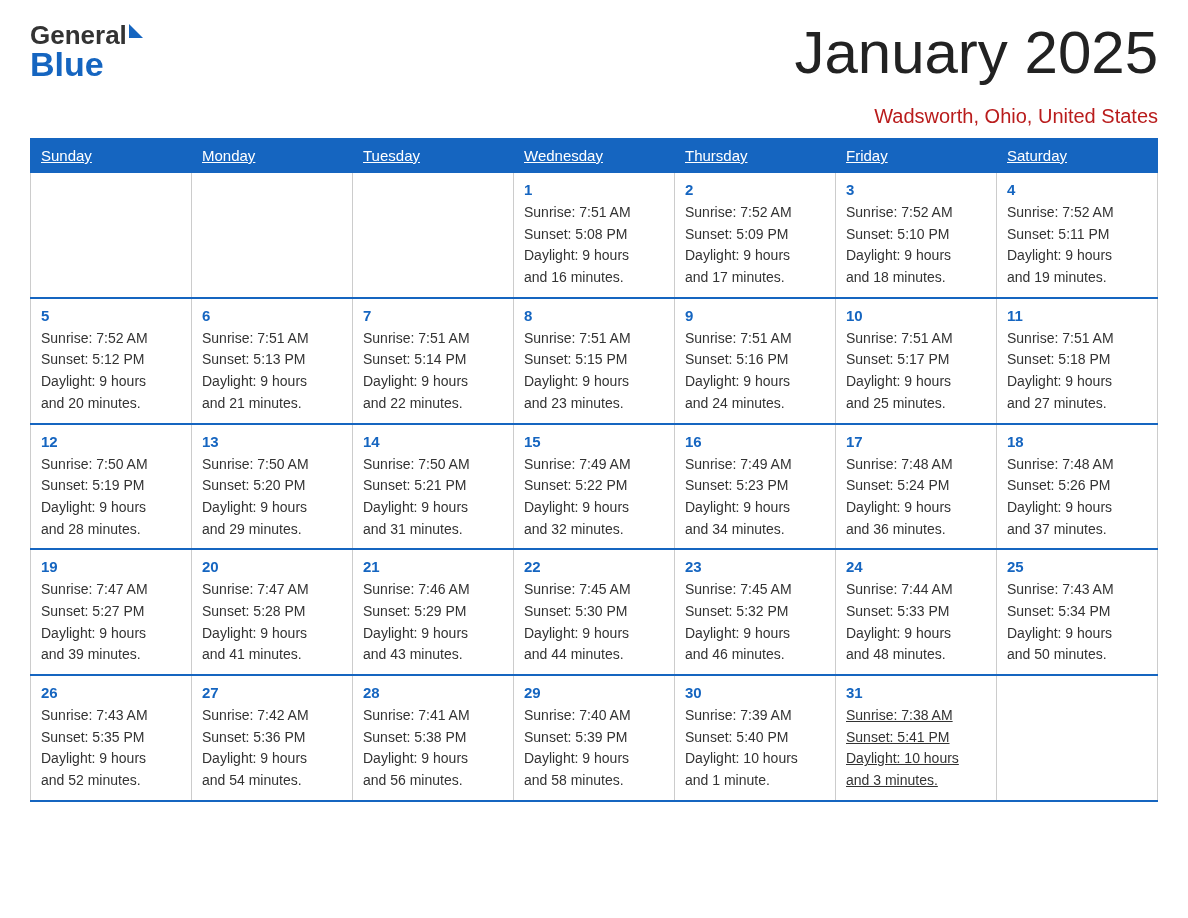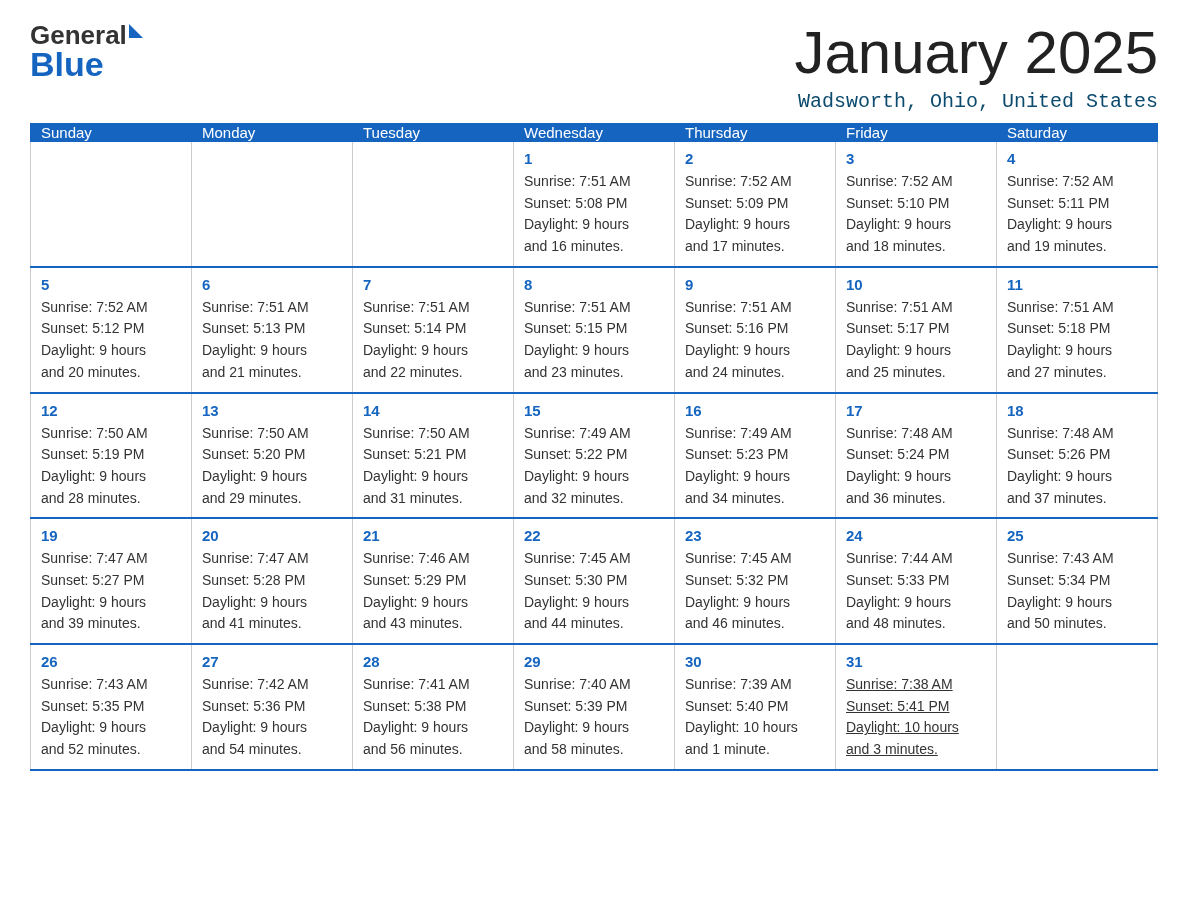--- a/index.html
+++ b/index.html
@@ -56,39 +56,39 @@
       text-align: right;
     }
     .month-title {
       font-size: 60px;
       font-weight: normal;
       color: #222;
       line-height: 1.1;
     }
     .location {
       font-size: 20px;
-      color: #0c4a6e;
-      margin-top: 4px;
-      font-family: Liberation Mono, monospace;
+      color: #b91c1c;
+      margin-top: 19px;
     }
     table {
       width: 100%;
       border-collapse: collapse;
       margin-top: 10px;
     }
     thead tr {
       background-color: #1565c0;
     }
     thead th {
       color: #fff;
       font-size: 15px;
       font-weight: normal;
-      padding: 0 10px;
+      padding: 8px 10px;
       text-align: left;
       border: 1px solid #1565c0;
+      text-decoration: underline;
     }
     tbody td {
       vertical-align: top;
       padding: 8px 10px;
       border: 1px solid #ccc;
       width: 14.28%;
       font-size: 13px;
       color: #333;
       min-height: 100px;
     }

